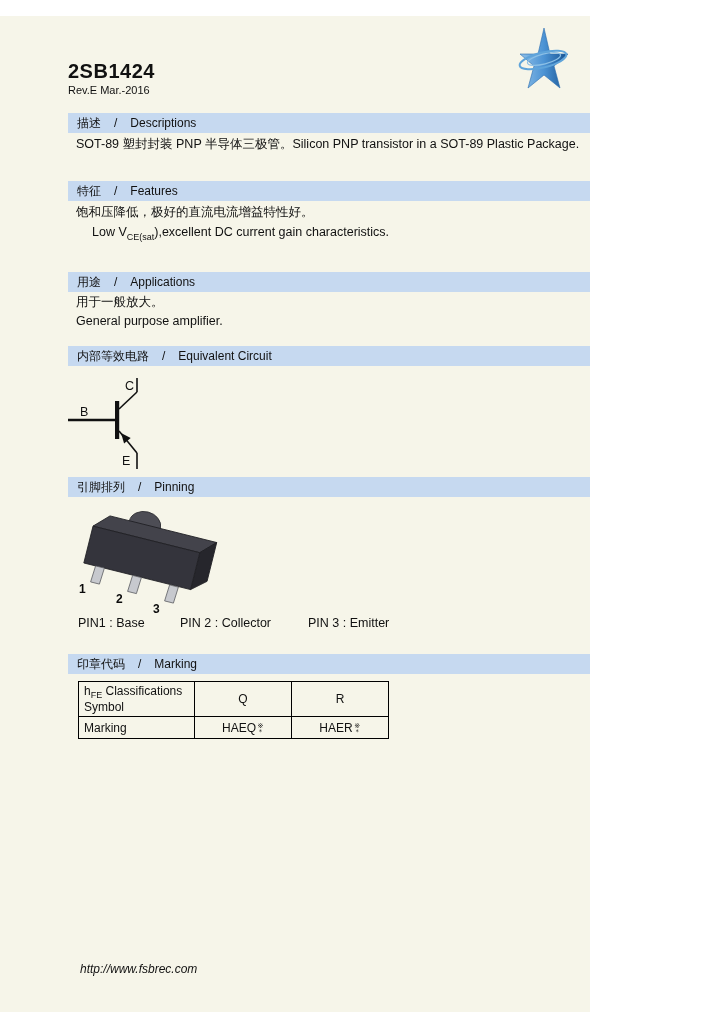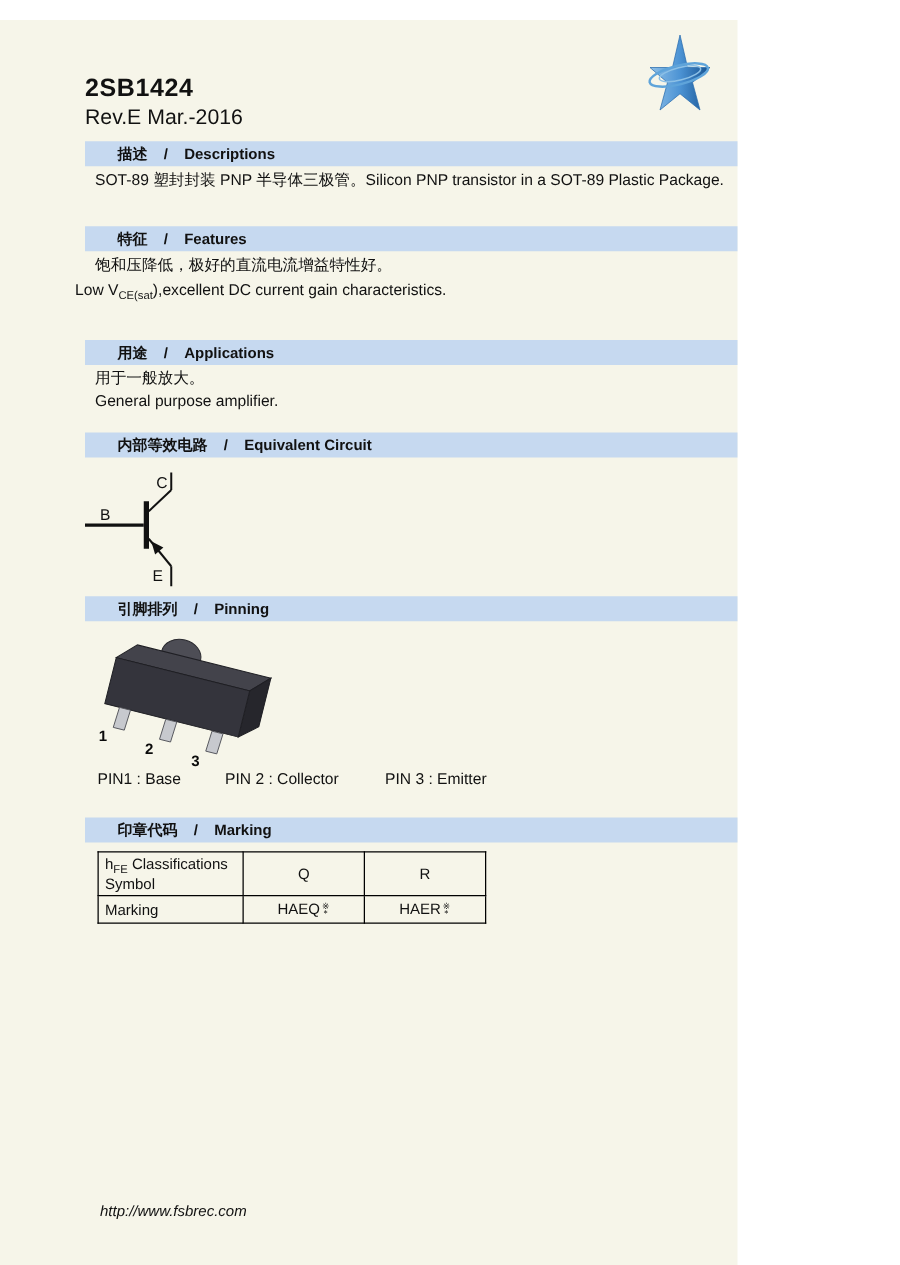--- a/index.html
+++ b/index.html
@@ -8,34 +8,34 @@
     width:590px;height:1012px;
     background:#f6f5e9;
     font-family:"Liberation Sans","DejaVu Sans",sans-serif;
     color:#111;
     overflow:hidden;
     margin-top:16px;
   }
   .abs{position:absolute;}
   
   .part-number{left:68px;top:44px;font-size:20px;font-weight:bold;letter-spacing:0.5px;}
-  .revision{left:68px;top:68px;font-size:17px;}
+  .revision{left:68px;top:68px;font-size:11px;}
   
   .logo{left:517px;top:12px;display:flex;align-items:flex-start;}
   .logo-star{width:54px;height:64px;}
   .logo-text{margin-left:6px;margin-top:20px;}
   .company-cn{font-size:17px;font-weight:bold;font-style:italic;color:#1463ac;letter-spacing:1px;white-space:nowrap;}
   .company-en{font-size:6px;font-weight:bold;color:#1f6cb5;letter-spacing:0.4px;margin-top:1px;white-space:nowrap;}
   .doc-type{font-size:13px;font-weight:bold;color:#0d0d0d;letter-spacing:0.5px;margin-top:4px;white-space:nowrap;}
   
   .secbar{
     left:68px;width:584px;height:20px;box-sizing:border-box;
     background:#c6d9f0;
-    font-size:12px;font-weight:bold;line-height:20px;
-    padding-left:26px;white-space:nowrap;
+    font-size:12px;font-weight:normal;line-height:20px;
+    padding-left:9px;white-space:nowrap;
   }
   .secbar .sep{margin:0 13px;}
   
   .bodytext{font-size:12.5px;white-space:nowrap;}
   
   .pinlabel{font-size:12.5px;white-space:nowrap;}
   
   .marking-table{left:78px;top:665px;border-collapse:collapse;font-size:12px;color:#111;}
   .marking-table td{border:1px solid #000;background:transparent;}
   .marking-table .c1{width:108px;text-align:left;padding:2px 2px 2px 5px;}
@@ -74,21 +74,21 @@
 
   <div class="abs secbar" style="top:97px;">
     <span>描述</span><span class="sep">/</span><span>Descriptions</span>
   </div>
   <div class="abs bodytext" style="left:76px;top:120px;">SOT-89 塑封封装 PNP  半导体三极管。Silicon PNP transistor in a SOT-89 Plastic Package.</div>
 
   <div class="abs secbar" style="top:165px;">
     <span>特征</span><span class="sep">/</span><span>Features</span>
   </div>
   <div class="abs bodytext" style="left:76px;top:188px;">饱和压降低，极好的直流电流增益特性好。</div>
-  <div class="abs bodytext" style="left:60px;top:209px;"><span>Low V</span><sub>CE(sat</sub><span>),excellent DC current gain characteristics.</span></div>
+  <div class="abs bodytext" style="left:92px;top:209px;"><span>Low V</span><sub>CE(sat</sub><span>),excellent DC current gain characteristics.</span></div>
 
   <div class="abs secbar" style="top:256px;">
     <span>用途</span><span class="sep">/</span><span>Applications</span>
   </div>
   <div class="abs bodytext" style="left:76px;top:278px;">用于一般放大。</div>
   <div class="abs bodytext" style="left:76px;top:298px;">General purpose amplifier.</div>
 
   <div class="abs secbar" style="top:330px;">
     <span>内部等效电路</span><span class="sep">/</span><span>Equivalent Circuit</span>
   </div>

